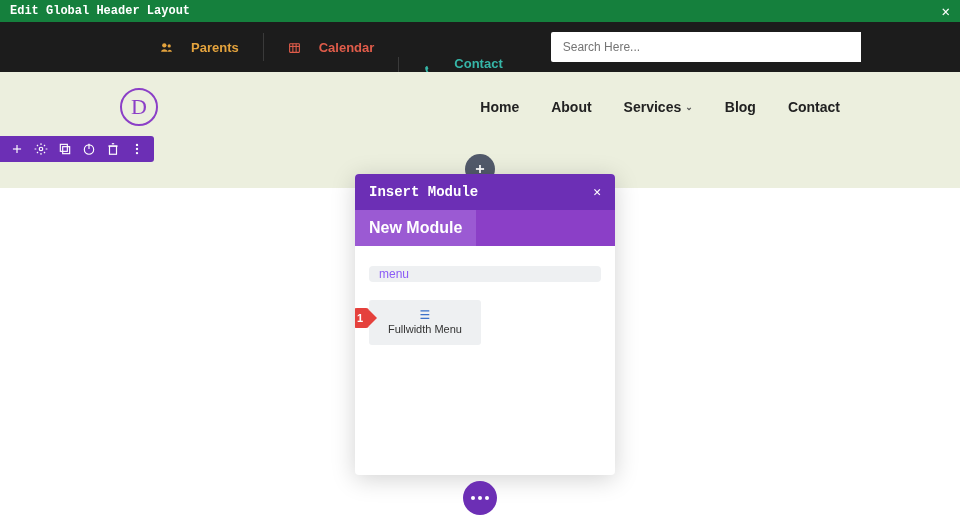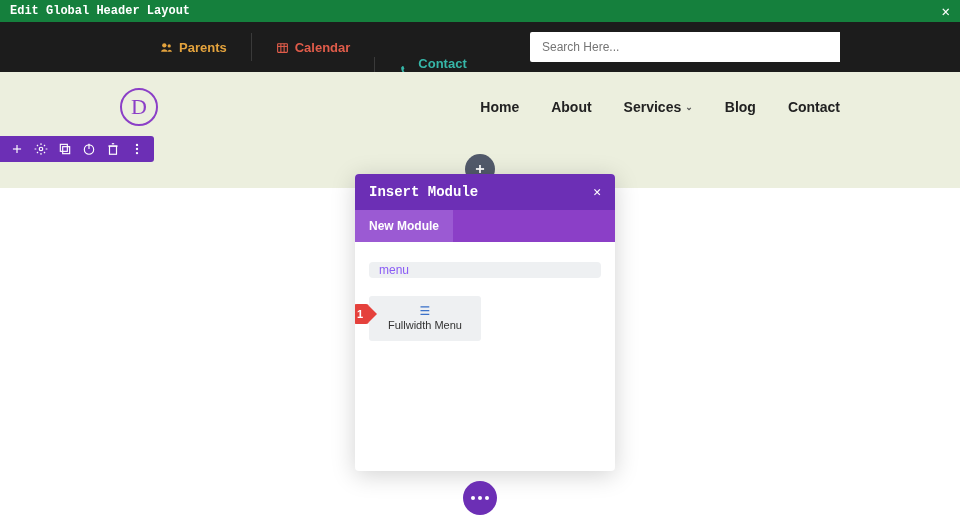--- a/index.html
+++ b/index.html
@@ -4,21 +4,21 @@
 <style>
   * { box-sizing: border-box; margin: 0; padding: 0; }
   body { font-family: -apple-system, BlinkMacSystemFont, "Segoe UI", Arial, sans-serif; background: #fff; width: 960px; height: 527px; overflow: hidden; position: relative; }
 
   
   .topbar { background: #15803d; color: #fff; height: 22px; display: flex; align-items: center; justify-content: space-between; padding: 0 10px; font-size: 12px; font-weight: 600; font-family: Liberation Mono, monospace; }
   .topbar .close { cursor: pointer; font-size: 14px; }
 
   
   .utilbar { background: #1c1c1c; height: 50px; display: flex; align-items: center; padding: 0 120px; }
-  .util-link { display: flex; align-items: center; gap: 6px; font-size: 13px; font-weight: 600; padding: 0 24px; border-left: 1px solid #3a3a3a; height: 28px; }
+  .util-link { display: flex; align-items: center; gap: 18px; font-size: 13px; font-weight: 600; padding: 0 24px; border-left: 1px solid #3a3a3a; height: 28px; }
   .util-link:first-child { border-left: none; padding-left: 40px; }
   .util-link.parents { color: #e4a33d; }
   .util-link.calendar { color: #e05c4a; }
   .util-link.contact { color: #36b6a8; margin-top: 48px; }
   .util-icon { display: inline-flex; }
   .search-wrap { display: flex; margin-left: 24px; }
   .search-input { width: 310px; height: 30px; border: none; padding: 0 12px; font-size: 12px; background: #fff; border-radius: 2px 0 0 2px; outline: none; }
   .search-btn { background: #f48f7b; color: #fff; border: none; padding: 0 14px; font-size: 12px; font-weight: 600; cursor: pointer; border-radius: 0 2px 2px 0; }
 
   
@@ -35,21 +35,21 @@
   .section-toolbar .ti { color: #fff; cursor: pointer; display: flex; align-items: center; }
   .ti svg { width: 14px; height: 14px; }
 
   
   .add-circle { position: absolute; left: 50%; top: 154px; transform: translateX(-50%); width: 30px; height: 30px; background: #525a6b; border-radius: 50%; display: flex; align-items: center; justify-content: center; color: #fff; font-size: 16px; cursor: pointer; }
 
   
   .modal { position: absolute; left: 355px; top: 174px; width: 260px; background: #fff; border-radius: 4px; box-shadow: 0 4px 24px rgba(0,0,0,0.18); overflow: hidden; }
   .modal-head { background: #6c2fb5; color: #fff; display: flex; justify-content: space-between; align-items: center; padding: 10px 14px; font-size: 14px; font-weight: 700; font-family: Liberation Mono, monospace; }
   .modal-head .mclose { cursor: pointer; font-size: 13px; }
-  .modal-tabs { background: #8b3fc7; display: flex; color: #fff; font-size: 12px; font-weight: 600; }
+  .modal-tabs { background: #8b3fc7; display: flex; color: #fff; font-size: 16px; font-weight: 600; }
   .modal-tab { padding: 9px 14px; cursor: pointer; }
   .modal-tab.active { background: #9b5ad3; }
   .modal-body { padding: 18px 14px 130px 14px; }
   .mod-search { width: 100%; background: #eef0f2; border: none; padding: 1px 10px; font-size: 12px; border-radius: 4px; outline: none; color: #8b5cf6; }
   .mod-list { margin-top: 18px; position: relative; }
   .mod-item { width: 112px; background: #eef0f2; border-radius: 3px; text-align: center; padding: 8px 4px 10px 4px; cursor: pointer; }
   .mod-item .mod-icon { color: #3d72c9; font-size: 12px; margin-bottom: 1px; }
   .mod-item .mod-label { font-size: 11px; color: #333; }
 
   

